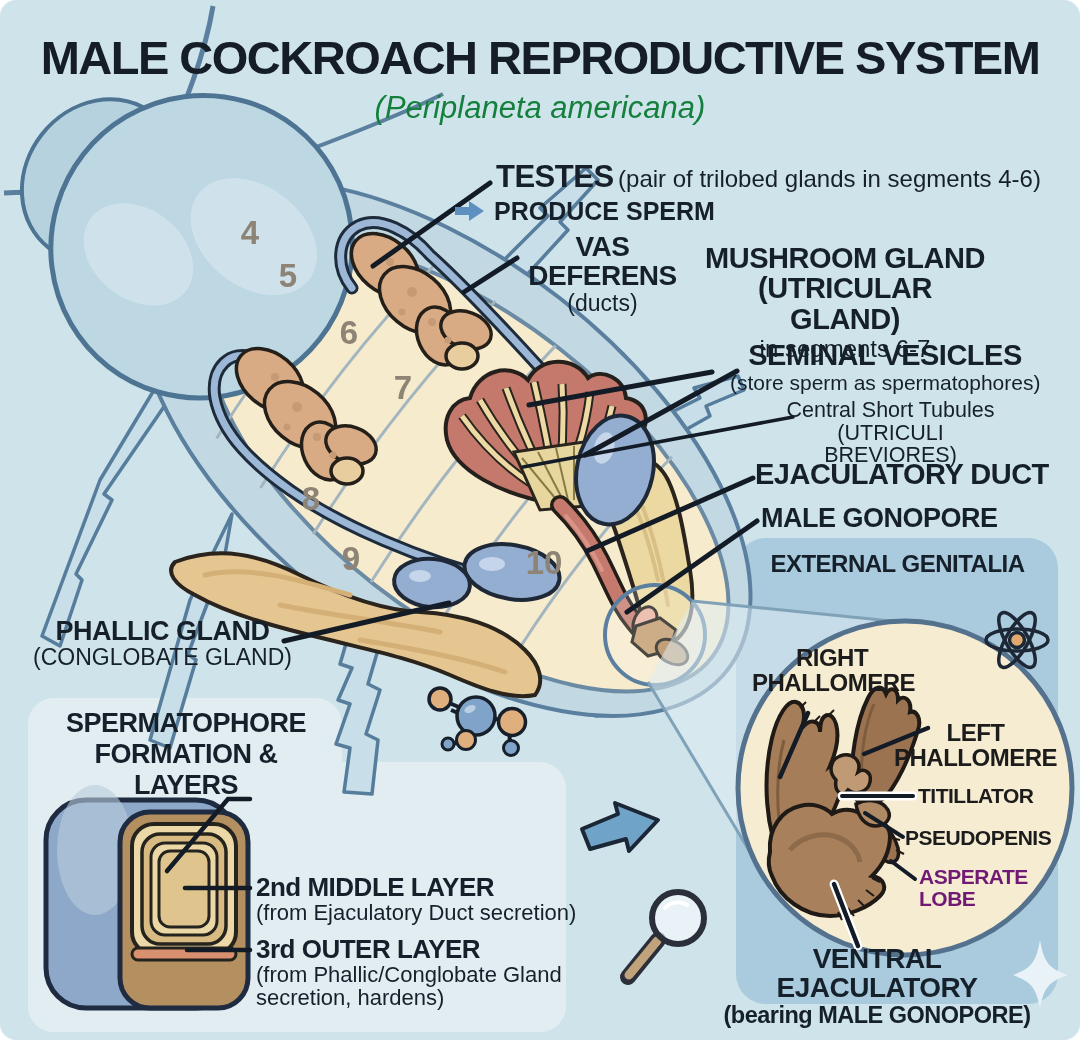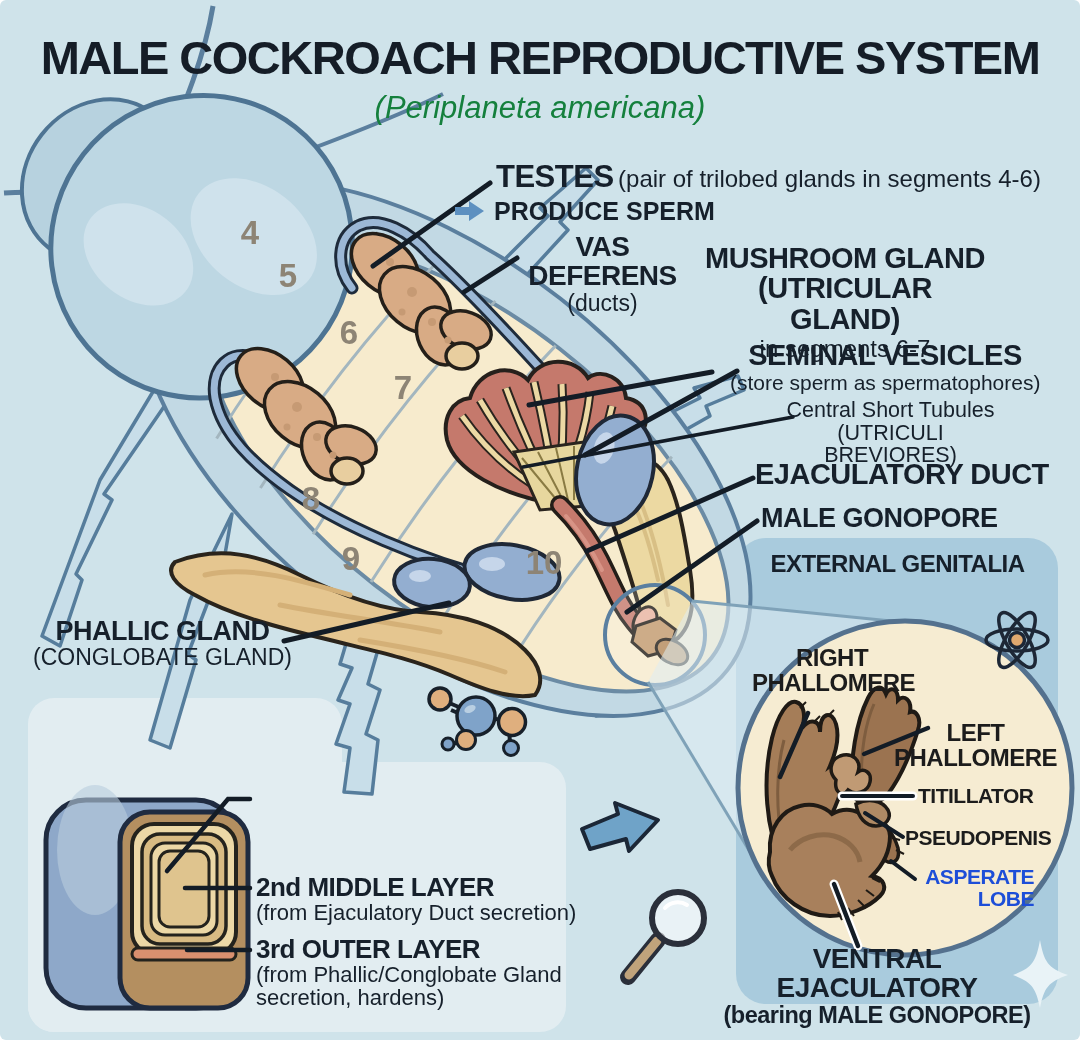--- a/index.html
+++ b/index.html
@@ -1,18 +1,18 @@
 <!DOCTYPE html>
 <html><head>
 <meta charset="utf-8">
 <style>
   html,body{margin:0;padding:0;background:#ffffff;}
   .page{
     position:relative;width:1080px;height:1040px;overflow:hidden;
-    background:#cfe3ea;border-radius:6px;
+    background:#cfe3ea;border-radius:16px;
     font-family:"Liberation Sans",sans-serif;color:#16202b;
   }
   .art{position:absolute;left:0;top:0;}
   .lbl{position:absolute;line-height:1.05;color:#16202b;}
   .term{font-weight:bold;letter-spacing:-0.5px;}
   .ctr{text-align:center;}
   .nw{white-space:nowrap;}
   .seg{
     position:absolute;font-weight:bold;font-size:33px;color:#8d8475;
     transform:translate(-50%,-50%);
@@ -319,38 +319,39 @@
   </div>
 
   <div class="seg" style="left:250px;top:233px;">4</div>
   <div class="seg" style="left:288px;top:276px;">5</div>
   <div class="seg" style="left:349px;top:333px;">6</div>
   <div class="seg" style="left:403px;top:388px;">7</div>
   <div class="seg" style="left:311px;top:499px;">8</div>
   <div class="seg" style="left:351px;top:559px;">9</div>
   <div class="seg" style="left:544px;top:563px;">10</div>
 
+  <div class="lbl ctr term" style="left:40px;top:708px;width:292px;font-size:27px;line-height:1.15;">SPERMATOPHORE FORMATION &amp; LAYERS</div>
 
   <div class="lbl" style="left:256px;top:874px;width:330px;">
     <div class="term" style="font-size:26px;">2nd MIDDLE LAYER</div>
     <div class="nw" style="font-size:22px;">(from Ejaculatory Duct secretion)</div>
   </div>
   <div class="lbl" style="left:256px;top:936px;width:330px;">
     <div class="term" style="font-size:26px;">3rd OUTER LAYER</div>
     <div style="font-size:22px;">(from Phallic/Conglobate Gland secretion, hardens)</div>
   </div>
 
   <div class="lbl ctr" style="left:745px;top:551px;width:305px;">
     <div class="term" style="font-size:24px;">EXTERNAL GENITALIA</div>
   </div>
 
   <div class="lbl ctr term" style="left:752px;top:645px;width:160px;font-size:24px;color:#1c1c1c;">RIGHT PHALLOMERE</div>
   <div class="lbl ctr term" style="left:893px;top:720px;width:165px;font-size:24px;color:#1c1c1c;">LEFT PHALLOMERE</div>
   <div class="lbl term nw" style="left:918px;top:785px;font-size:21px;color:#1c1c1c;">TITILLATOR</div>
   <div class="lbl term nw" style="left:905px;top:827px;font-size:21px;color:#1c1c1c;">PSEUDOPENIS</div>
-  <div class="lbl term" style="left:919px;top:866px;width:115px;font-size:21px;color:#1d4ed8;text-align:right;">ASPERATE LOBE</div>
+  <div class="lbl term" style="left:919px;top:866px;width:115px;font-size:21px;color:#701a75;">ASPERATE LOBE</div>
 
   <div class="lbl ctr" style="left:722px;top:944px;width:310px;">
     <div class="term" style="font-size:28px;">VENTRAL EJACULATORY</div>
     <div class="term" style="font-size:23.5px;">(bearing MALE GONOPORE)</div>
   </div>
 
 </div>
 
 </body></html>

